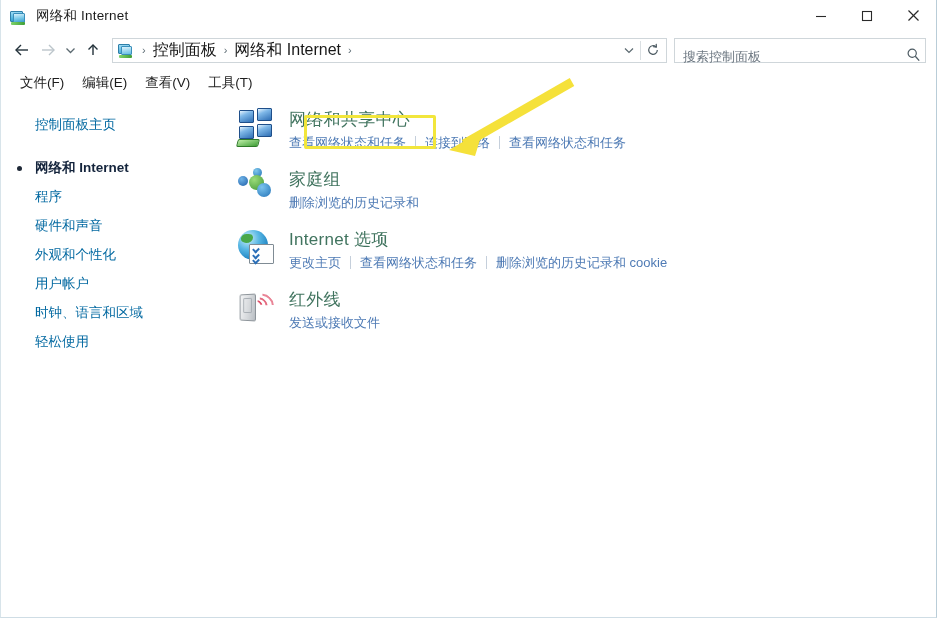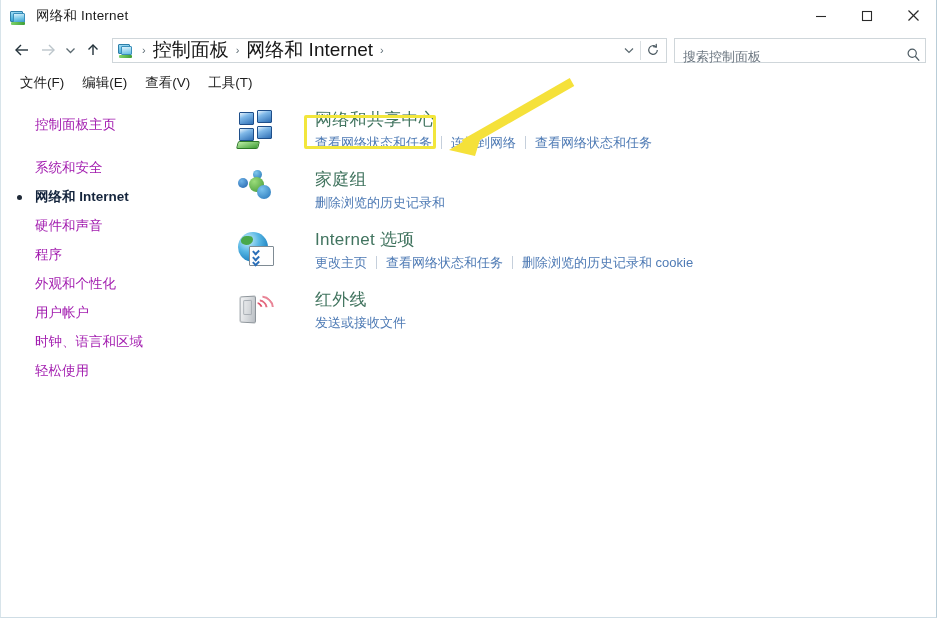--- a/index.html
+++ b/index.html
@@ -79,21 +79,21 @@
   .ci-front {
     position: absolute; left: 3px; top: 4px; width: 11px; height: 9px;
     background: linear-gradient(170deg,#ddf3fc,#62bde3);
     border: 1px solid #3a8fbb; border-radius: 1px;
   }
   .ci-base {
     position: absolute; left: 1px; bottom: 0; width: 13px; height: 3px;
     background: linear-gradient(90deg,#82d46d,#3f9e36); border-radius: 1px;
   }
   .crumb {
-    font-size: 19px; color: #161616; padding: 0 3px; white-space: nowrap;
+    font-size: 16px; color: #161616; padding: 0 3px; white-space: nowrap;
   }
   .crumb-sep {
     font-size: 11px; color: #5c6b73; padding: 0 4px; user-select: none;
   }
   .addr-right { margin-left: auto; display: flex; align-items: center; }
   .addr-icon-btn {
     width: 23px; height: 23px; display: flex; align-items: center; justify-content: center;
     background: transparent; border: none;
   }
   .addr-div { width: 1px; height: 19px; background: #dadfe2; }
@@ -117,35 +117,35 @@
     font-size: 13.5px; color: #1d1d1d; padding: 3px 9px; white-space: nowrap;
   }
 
   
   .content { flex: 1 1 auto; display: flex; min-height: 0; background: #ffffff; }
 
   .sidebar {
     flex: 0 0 228px; padding: 14px 0 0 0; background: #ffffff;
   }
   .side-item {
-    position: relative; font-size: 13.5px; color: #a21caf;
+    position: relative; font-size: 13.5px; color: #0369a1;
     padding: 5px 8px 5px 34px; line-height: 19px; white-space: nowrap;
   }
   .side-item.home { margin-bottom: 14px; }
   .side-item.active { font-weight: bold; color: #14243c; }
   .side-item.active::before {
     content: ""; position: absolute; left: 16px; top: 50%;
     width: 5px; height: 5px; margin-top: -2px;
     border-radius: 50%; background: #1f2937;
   }
 
   .main { flex: 1 1 auto; padding: 12px 0 0 0; position: relative; }
 
   .cat {
-    display: flex; align-items: flex-end; padding: 0 0 10px 0; margin-bottom: 6px; gap: 26px;
+    display: flex; align-items: flex-start; padding: 0 0 10px 0; margin-bottom: 6px;
   }
   .cat-icon {
     flex: 0 0 52px; height: 42px; position: relative; margin-left: 8px;
   }
   .cat-body { padding-top: 1px; }
   .cat-title {
     font-size: 17px; color: #41745f; line-height: 22px; letter-spacing: .3px;
     display: inline-block; position: relative;
   }
   .cat-links {
@@ -338,24 +338,23 @@
     <div class="menu-item">文件(F)</div>
     <div class="menu-item">编辑(E)</div>
     <div class="menu-item">查看(V)</div>
     <div class="menu-item">工具(T)</div>
   </div>
 
   <div class="content">
 
     <div class="sidebar">
       <div class="side-item home">控制面板主页</div>
-      <div class="side-item">系统和安全</div>
       <div class="side-item active">网络和 Internet</div>
+      <div class="side-item">程序</div>
       <div class="side-item">硬件和声音</div>
-      <div class="side-item">程序</div>
       <div class="side-item">外观和个性化</div>
       <div class="side-item">用户帐户</div>
       <div class="side-item">时钟、语言和区域</div>
       <div class="side-item">轻松使用</div>
     </div>
 
     <div class="main">
 
       <div class="cat">
         <div class="cat-icon ico-net">

